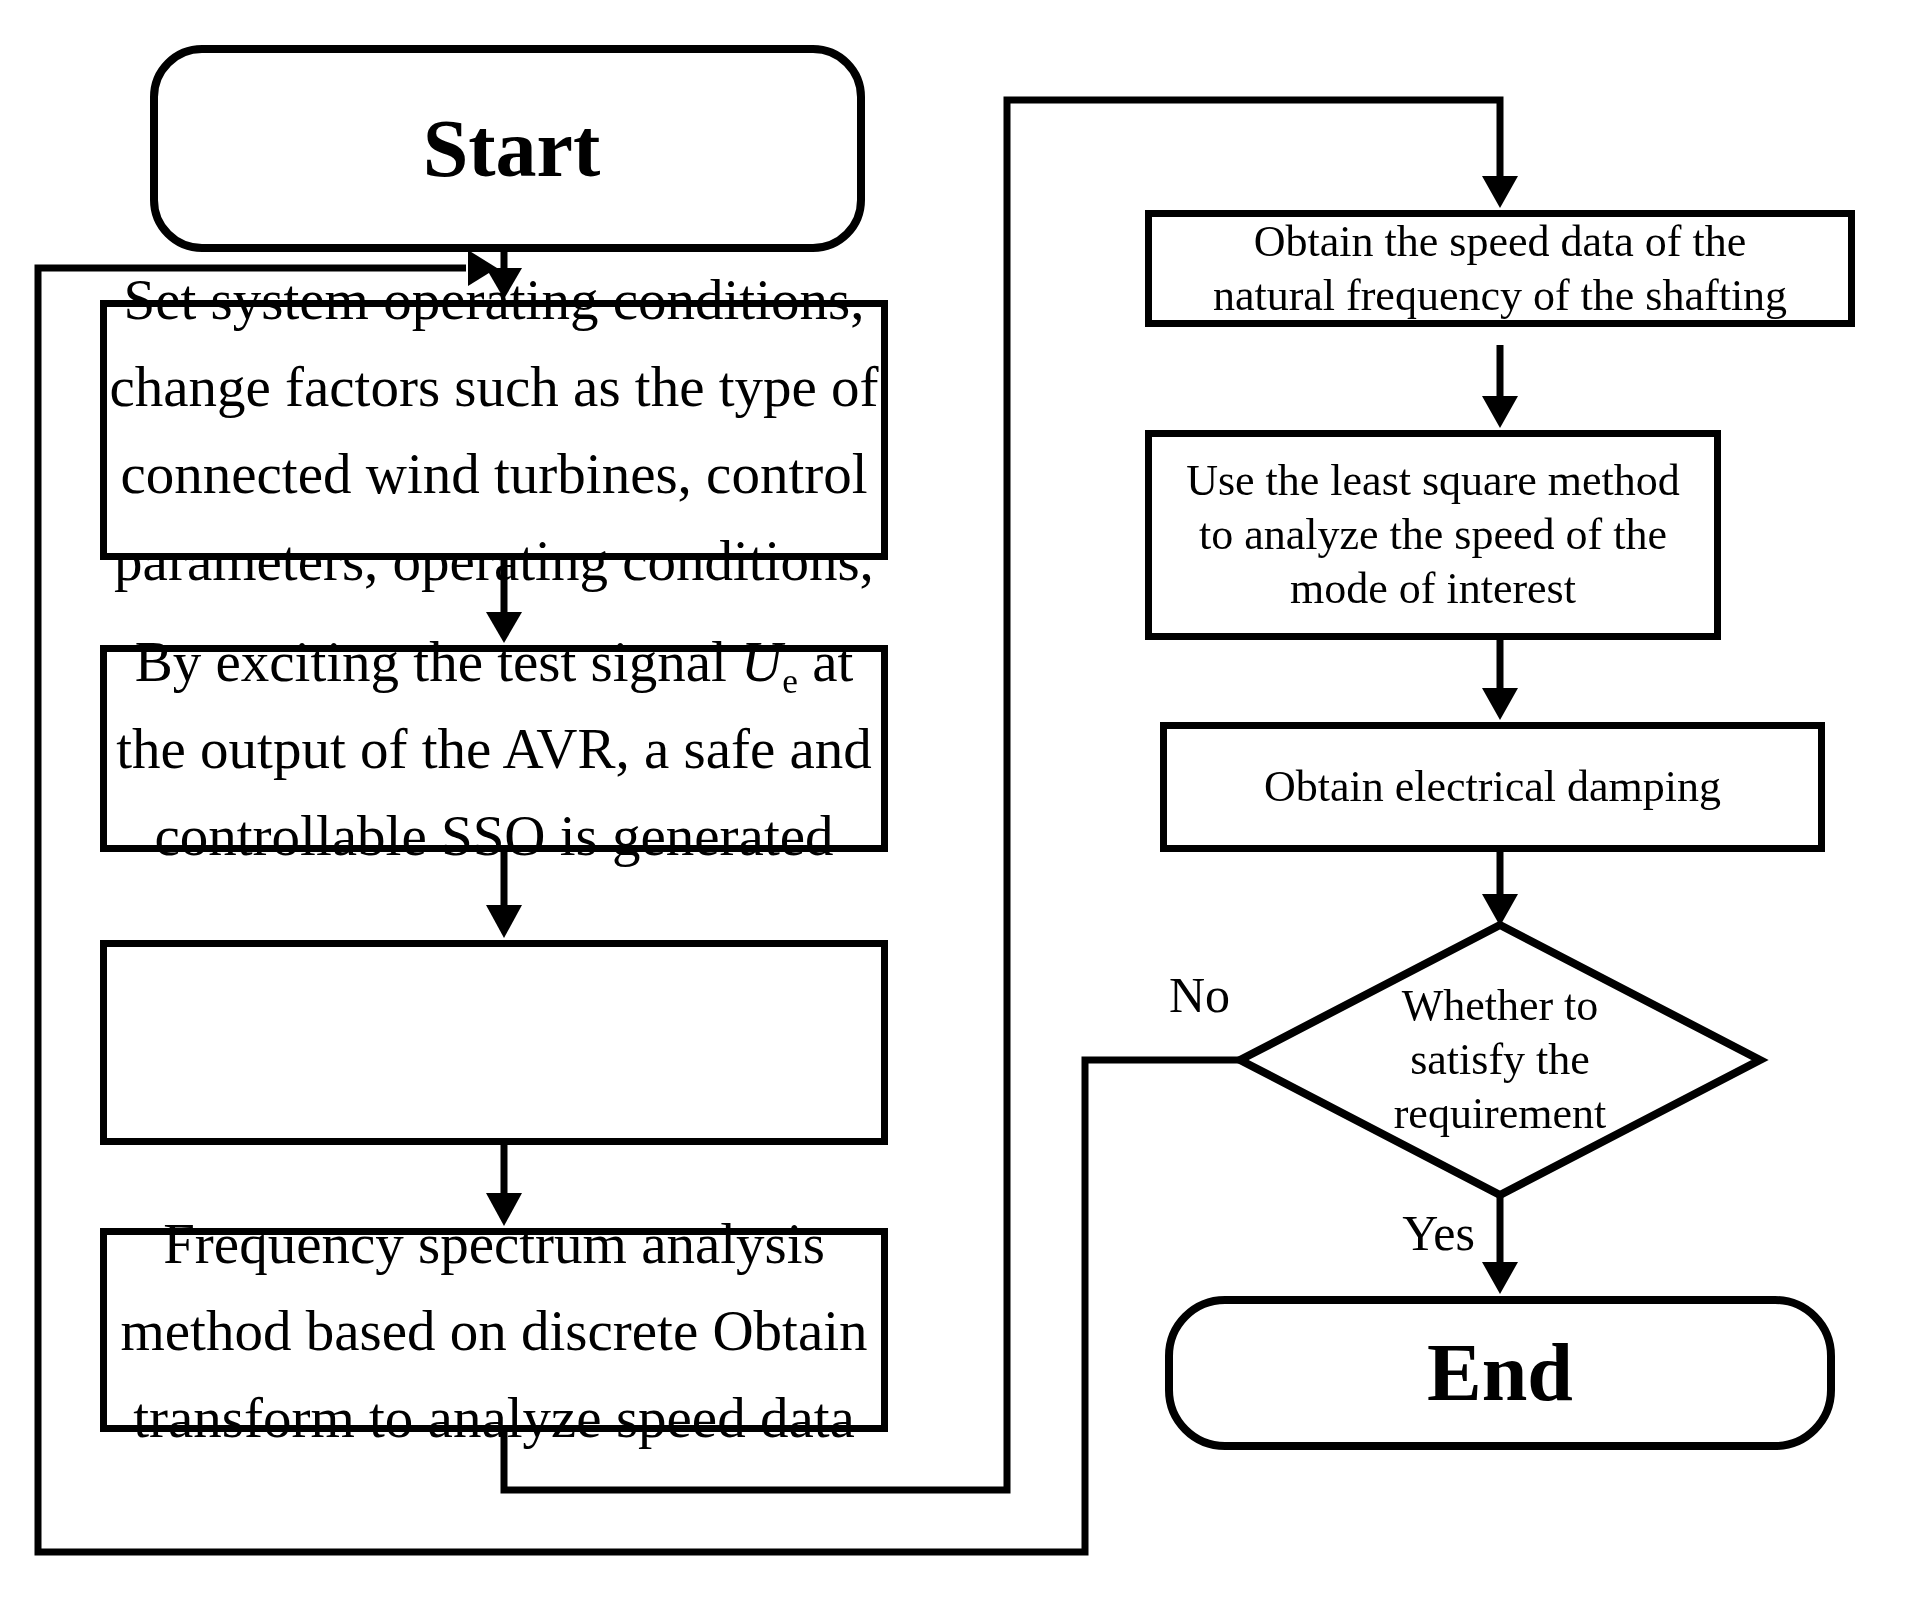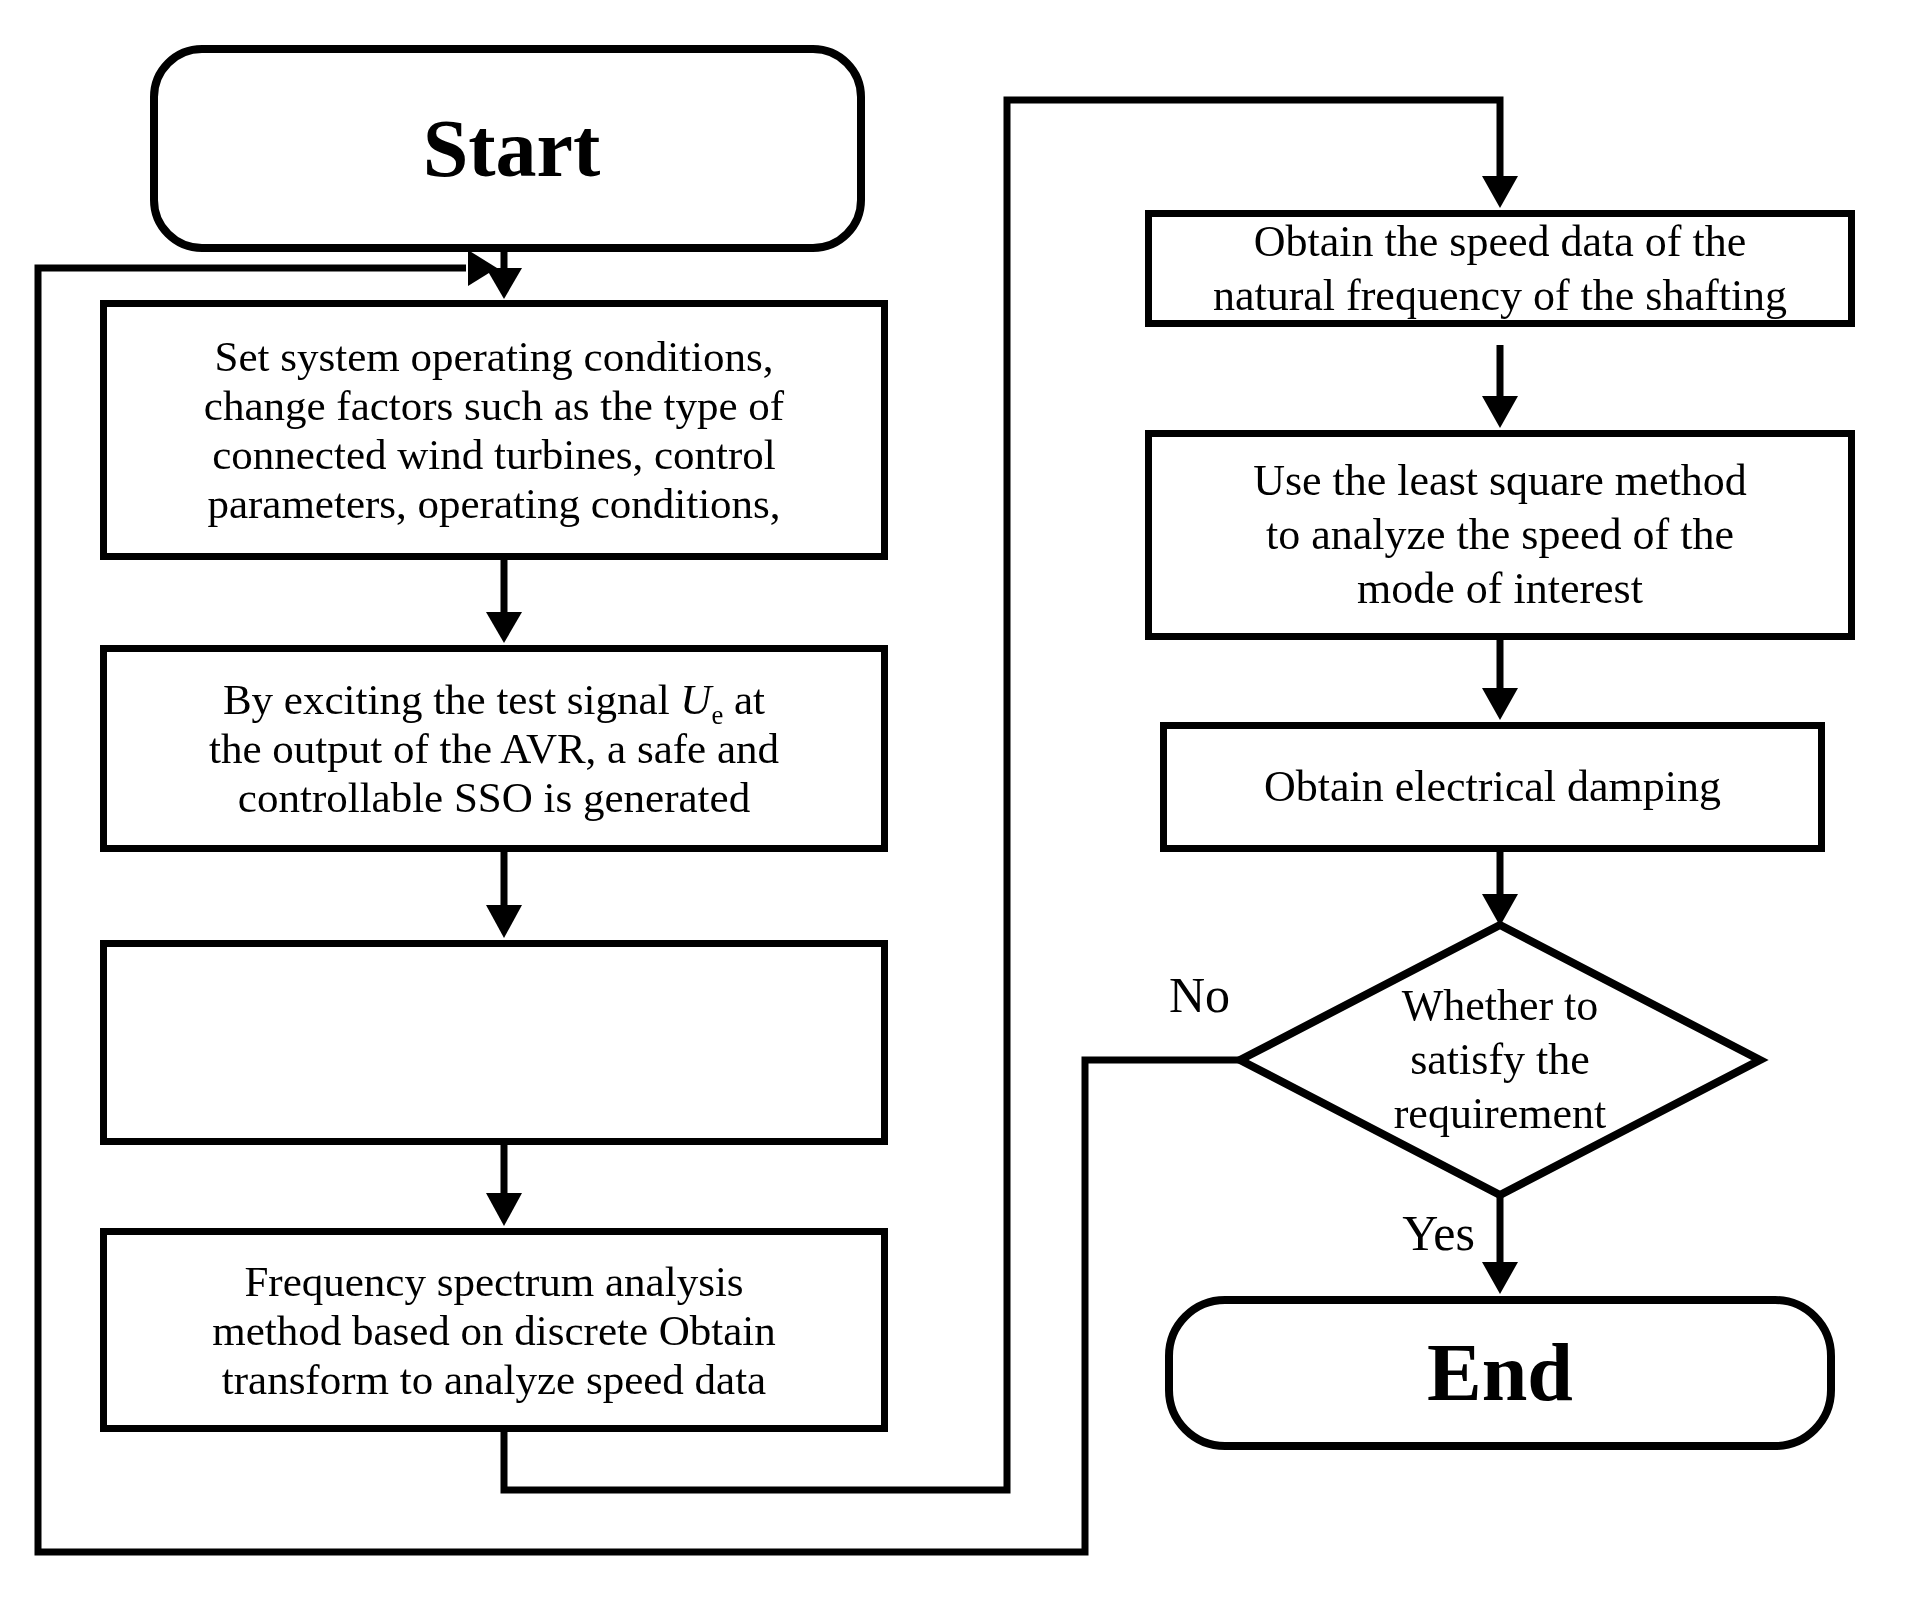--- a/index.html
+++ b/index.html
@@ -27,21 +27,21 @@
     box-sizing: border-box;
     background: #ffffff;
     border: 7px solid #000000;
     display: flex;
     flex-direction: column;
     align-items: center;
     justify-content: center;
     text-align: center;
     z-index: 2;
   }
-  .proc-left { font-size: 43px; line-height: 49px; }
+  .proc-left { font-size: 57px; line-height: 49px; gap: 38px; }
   .proc-right { font-size: 44px; line-height: 54px; }
   .terminal {
     border-radius: 52px;
     border-width: 8px;
     font-weight: bold;
   }
   .terminal .big { font-size: 82px; line-height: 82px; }
   .ln { white-space: nowrap; }
   .it { font-style: italic; }
   sub {
@@ -131,21 +131,21 @@
     <div class="ln">Frequency spectrum analysis</div>
     <div class="ln">method based on discrete Obtain</div>
     <div class="ln">transform to analyze speed data</div>
   </div>
 
   <div class="node proc-right" style="left:1145px; top:210px; width:710px; height:117px;">
     <div class="ln">Obtain the speed data of the</div>
     <div class="ln">natural frequency of the shafting</div>
   </div>
 
-  <div class="node proc-right" style="left:1145px; top:430px; width:710px; height:210px;">
+  <div class="node proc-right" style="left:1145px; top:430px; width:576px; height:210px;">
     <div class="ln">Use the least square method</div>
     <div class="ln">to analyze the speed of the</div>
     <div class="ln">mode of interest</div>
   </div>
 
   <div class="node proc-right" style="left:1160px; top:722px; width:665px; height:130px;">
     <div class="ln">Obtain electrical damping</div>
   </div>
 
   <div class="overlay diamond-text" style="left:1330px; top:979px; width:340px; height:162px;">

